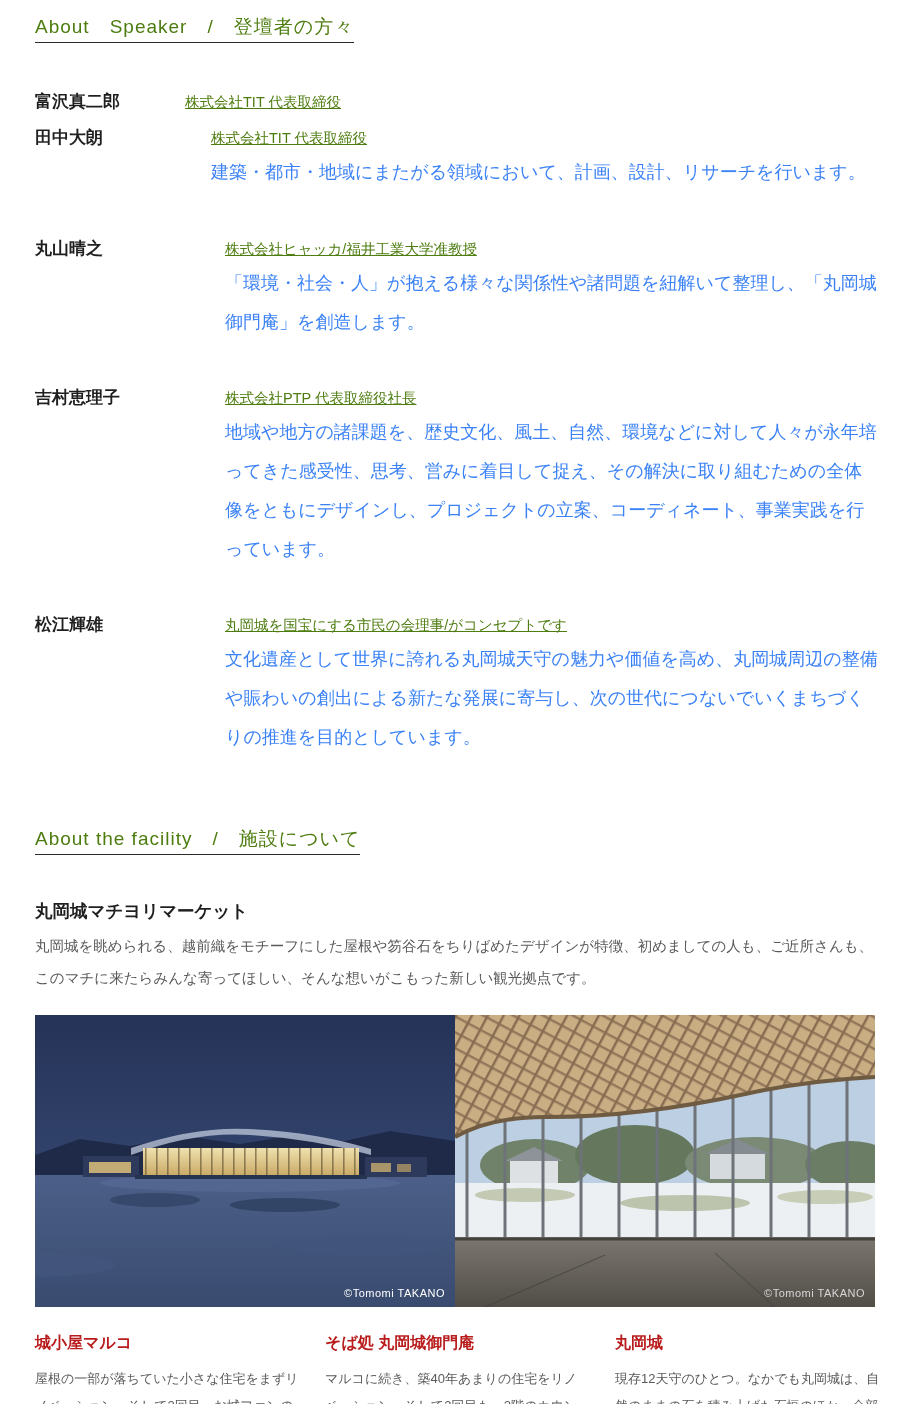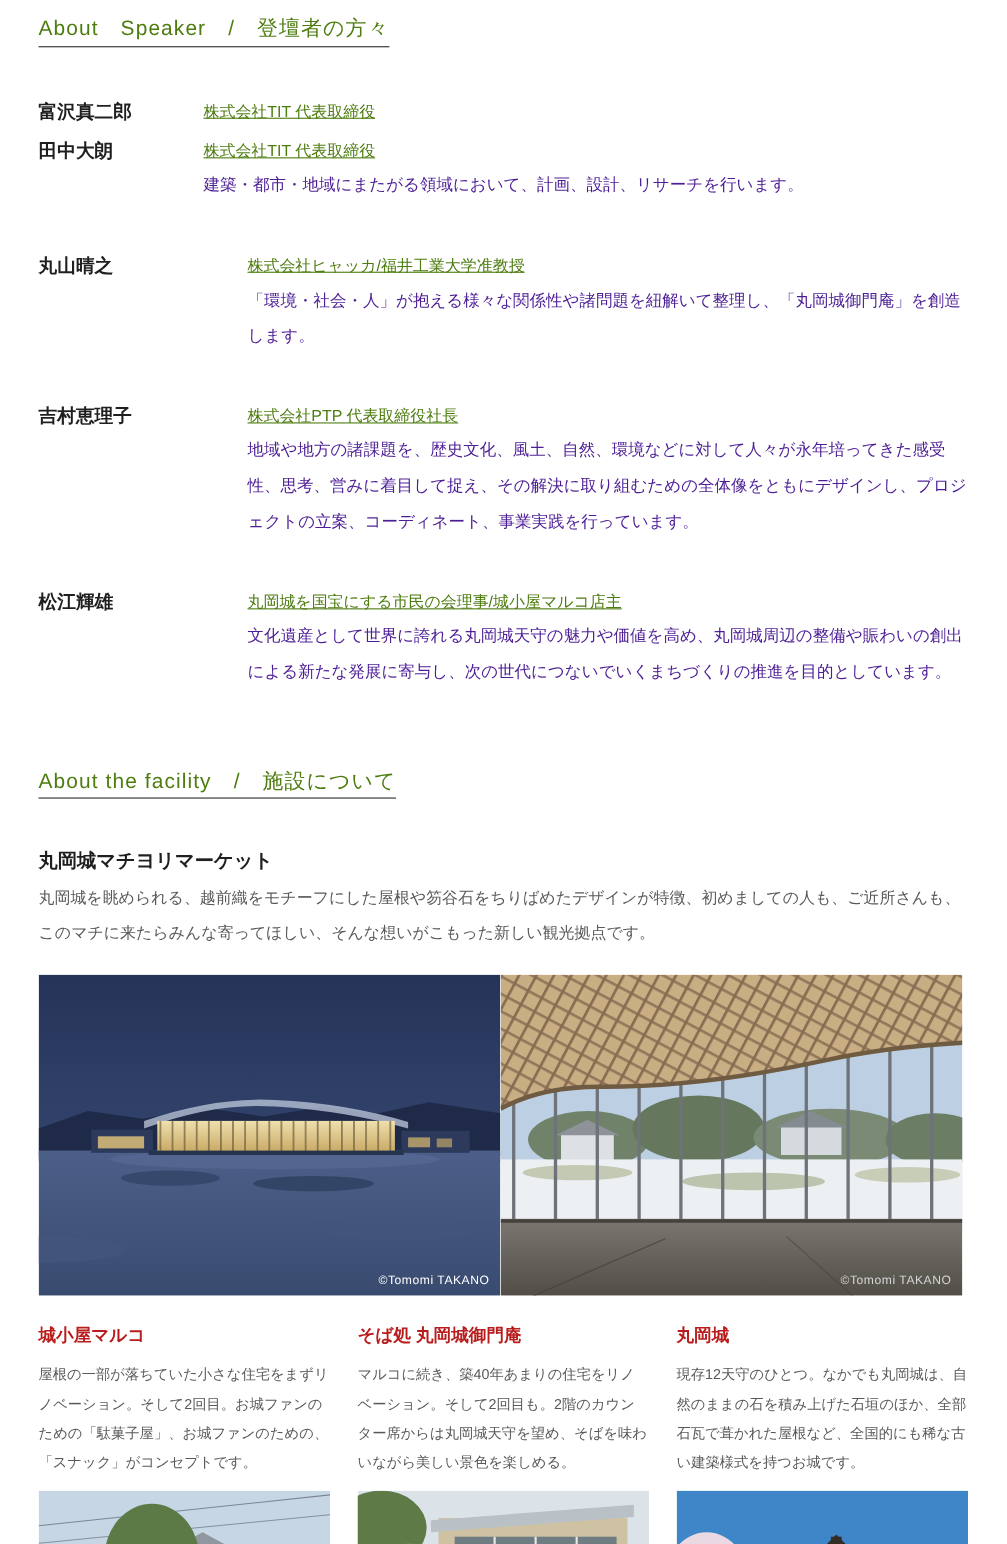--- a/index.html
+++ b/index.html
@@ -21,40 +21,40 @@
     font-weight: 400;
     color: #4d7c0f;
     letter-spacing: 1px;
     border-bottom: 1.5px solid #2b2b2b;
     padding-bottom: 3px;
     line-height: 1.2;
   }
   
   .speakers { margin-top: 46px; }
   .speaker-row { display: flex; align-items: flex-start; }
-  .speaker-row.tight { margin-top: 10px; }
+  .speaker-row.tight { margin-top: 10px; gap: 26px; }
   .speaker-row.gap { margin-top: 44px; gap: 40px; }
   .speaker-name {
     width: 150px;
     flex: 0 0 150px;
     font-size: 17px;
     font-weight: 700;
     color: #1f1f1f;
     line-height: 1.55;
   }
   .speaker-body { flex: 1 1 auto; }
   .speaker-role {
     font-size: 14.5px;
     color: #4d7c0f;
     line-height: 1.8;
     text-decoration: underline;
   }
   .speaker-desc {
-    font-size: 15px;
-    color: #4c1d95;
+    font-size: 18px;
+    color: #3b82f6;
     line-height: 2.15;
     margin-top: 2px;
   }
   
   .facility-heading-wrap { margin-top: 72px; }
   .market { margin-top: 44px; }
   .market-title {
     font-size: 17.5px;
     font-weight: 700;
     color: #1f1f1f;
@@ -150,21 +150,21 @@
         <div class="speaker-name">吉村恵理子</div>
         <div class="speaker-body">
           <div class="speaker-role">株式会社PTP 代表取締役社長</div>
           <div class="speaker-desc">地域や地方の諸課題を、歴史文化、風土、自然、環境などに対して人々が永年培ってきた感受性、思考、営みに着目して捉え、その解決に取り組むための全体像をともにデザインし、プロジェクトの立案、コーディネート、事業実践を行っています。</div>
         </div>
       </div>
 
       <div class="speaker-row gap">
         <div class="speaker-name">松江輝雄</div>
         <div class="speaker-body">
-          <div class="speaker-role">丸岡城を国宝にする市民の会理事/城小屋マルコ店主</div>
+          <div class="speaker-role">丸岡城を国宝にする市民の会理事/がコンセプトです</div>
           <div class="speaker-desc">文化遺産として世界に誇れる丸岡城天守の魅力や価値を高め、丸岡城周辺の整備や賑わいの創出による新たな発展に寄与し、次の世代につないでいくまちづくりの推進を目的としています。</div>
         </div>
       </div>
 
     </div>
   </div>
 
   <div class="facility-heading-wrap">
     <h2 class="section-heading">About the facility　/　施設について</h2>
 

